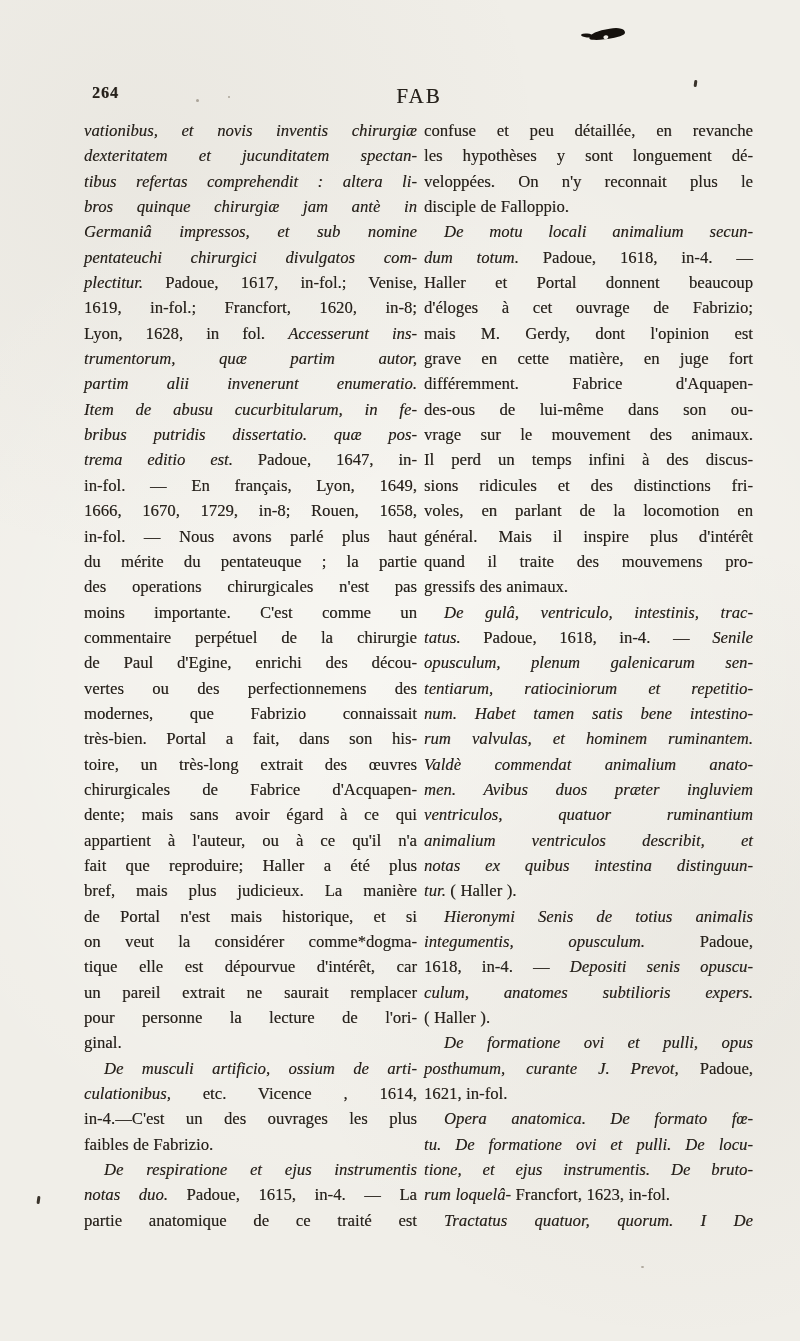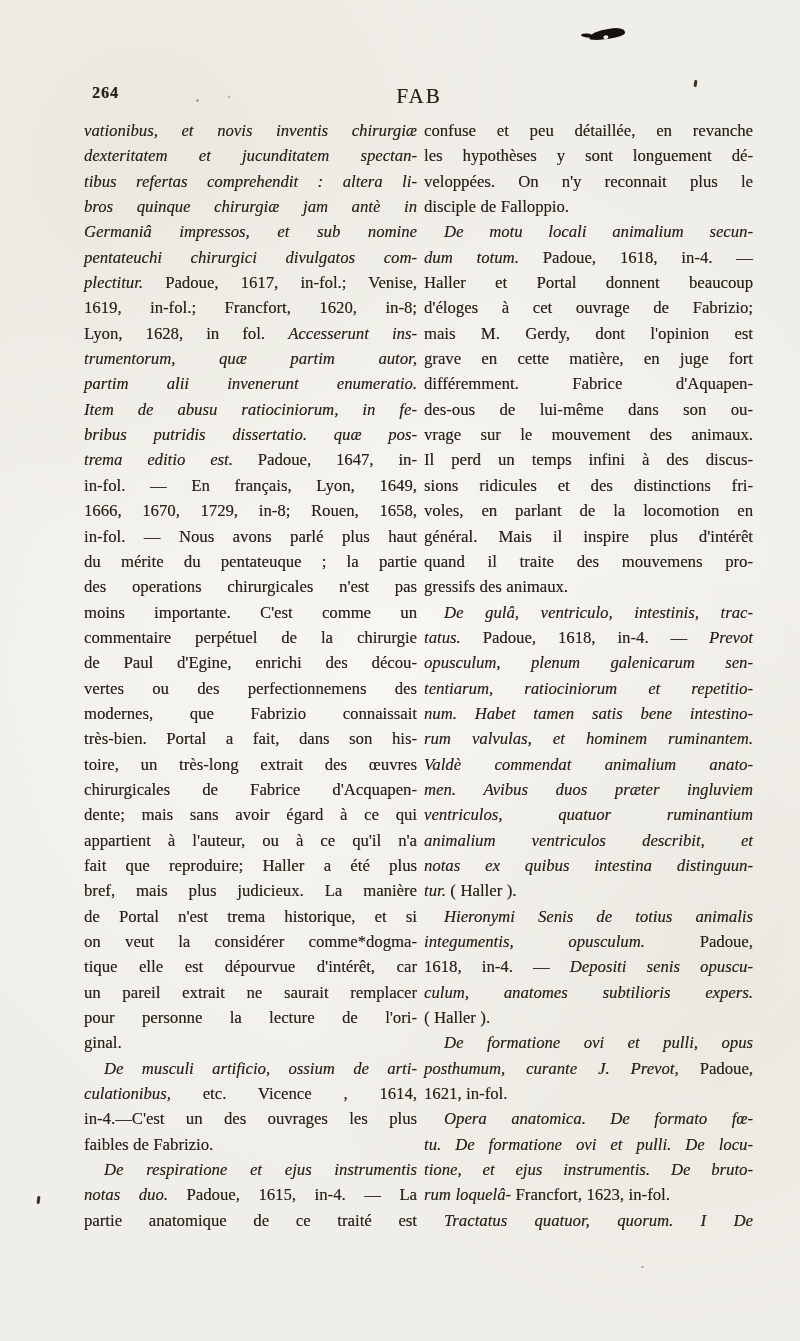--- a/index.html
+++ b/index.html
@@ -80,41 +80,41 @@
     <div class="line"><span class="it">dexteritatem et jucunditatem spectan-</span></div>
     <div class="line"><span class="it">tibus refertas comprehendit : altera li-</span></div>
     <div class="line"><span class="it">bros quinque chirurgiæ jam antè in</span></div>
     <div class="line"><span class="it">Germaniâ impressos, et sub nomine</span></div>
     <div class="line"><span class="it">pentateuchi chirurgici divulgatos com-</span></div>
     <div class="line"><span class="it">plectitur.</span><span> Padoue, 1617, in-fol.; Venise,</span></div>
     <div class="line"><span>1619, in-fol.; Francfort, 1620, in-8;</span></div>
     <div class="line"><span>Lyon, 1628, in fol. </span><span class="it">Accesserunt ins-</span></div>
     <div class="line"><span class="it">trumentorum, quæ partim autor,</span></div>
     <div class="line"><span class="it">partim alii invenerunt enumeratio.</span></div>
-    <div class="line"><span class="it">Item de abusu ratiociniorum, in fe-</span></div>
+    <div class="line"><span class="it">Item de abusu cucurbitularum, in fe-</span></div>
     <div class="line"><span class="it">bribus putridis dissertatio. quæ pos-</span></div>
     <div class="line"><span class="it">trema editio est.</span><span> Padoue, 1647, in-</span></div>
     <div class="line"><span>in-fol. — En français, Lyon, 1649,</span></div>
     <div class="line"><span>1666, 1670, 1729, in-8; Rouen, 1658,</span></div>
     <div class="line"><span>in-fol. — Nous avons parlé plus haut</span></div>
     <div class="line"><span>du mérite du pentateuque ; la partie</span></div>
     <div class="line"><span>des operations chirurgicales n'est pas</span></div>
     <div class="line"><span>moins importante. C'est comme un</span></div>
     <div class="line"><span>commentaire perpétuel de la chirurgie</span></div>
     <div class="line"><span>de Paul d'Egine, enrichi des décou-</span></div>
     <div class="line"><span>vertes ou des perfectionnemens des</span></div>
     <div class="line"><span>modernes, que Fabrizio connaissait</span></div>
     <div class="line"><span>très-bien. Portal a fait, dans son his-</span></div>
     <div class="line"><span>toire, un très-long extrait des œuvres</span></div>
     <div class="line"><span>chirurgicales de Fabrice d'Acquapen-</span></div>
     <div class="line"><span>dente; mais sans avoir égard à ce qui</span></div>
     <div class="line"><span>appartient à l'auteur, ou à ce qu'il n'a</span></div>
     <div class="line"><span>fait que reproduire; Haller a été plus</span></div>
     <div class="line"><span>bref, mais plus judicieux. La manière</span></div>
-    <div class="line"><span>de Portal n'est trema historique, et si</span></div>
+    <div class="line"><span>de Portal n'est mais historique, et si</span></div>
     <div class="line"><span>on veut la considérer comme*dogma-</span></div>
     <div class="line"><span>tique elle est dépourvue d'intérêt, car</span></div>
     <div class="line"><span>un pareil extrait ne saurait remplacer</span></div>
     <div class="line"><span>pour personne la lecture de l'ori-</span></div>
     <div class="line last"><span>ginal.</span></div>
     <div class="line ind"><span class="it">De musculi artificio, ossium de arti-</span></div>
     <div class="line"><span class="it">culationibus,</span><span> etc. Vicence , 1614,</span></div>
     <div class="line"><span>in-4.—C'est un des ouvrages les plus</span></div>
     <div class="line last"><span>faibles de Fabrizio.</span></div>
     <div class="line ind"><span class="it">De respiratione et ejus instrumentis</span></div>
@@ -135,21 +135,21 @@
     <div class="line"><span>différemment. Fabrice d'Aquapen-</span></div>
     <div class="line"><span>des-ous de lui-même dans son ou-</span></div>
     <div class="line"><span>vrage sur le mouvement des animaux.</span></div>
     <div class="line"><span>Il perd un temps infini à des discus-</span></div>
     <div class="line"><span>sions ridicules et des distinctions fri-</span></div>
     <div class="line"><span>voles, en parlant de la locomotion en</span></div>
     <div class="line"><span>général. Mais il inspire plus d'intérêt</span></div>
     <div class="line"><span>quand il traite des mouvemens pro-</span></div>
     <div class="line last"><span>gressifs des animaux.</span></div>
     <div class="line ind"><span class="it">De gulâ, ventriculo, intestinis, trac-</span></div>
-    <div class="line"><span class="it">tatus.</span><span> Padoue, 1618, in-4. — </span><span class="it">Prevot</span></div>
+    <div class="line"><span class="it">tatus.</span><span> Padoue, 1618, in-4. — </span><span class="it">Senile</span></div>
     <div class="line"><span class="it">opusculum, plenum galenicarum sen-</span></div>
     <div class="line"><span class="it">tentiarum, ratiociniorum et repetitio-</span></div>
     <div class="line"><span class="it">num. Habet tamen satis bene intestino-</span></div>
     <div class="line"><span class="it">rum valvulas, et hominem ruminantem.</span></div>
     <div class="line"><span class="it">Valdè commendat animalium anato-</span></div>
     <div class="line"><span class="it">men. Avibus duos præter ingluviem</span></div>
     <div class="line"><span class="it">ventriculos, quatuor ruminantium</span></div>
     <div class="line"><span class="it">animalium ventriculos describit, et</span></div>
     <div class="line"><span class="it">notas ex quibus intestina distinguun-</span></div>
     <div class="line last"><span class="it">tur.</span><span> ( Haller ).</span></div>

